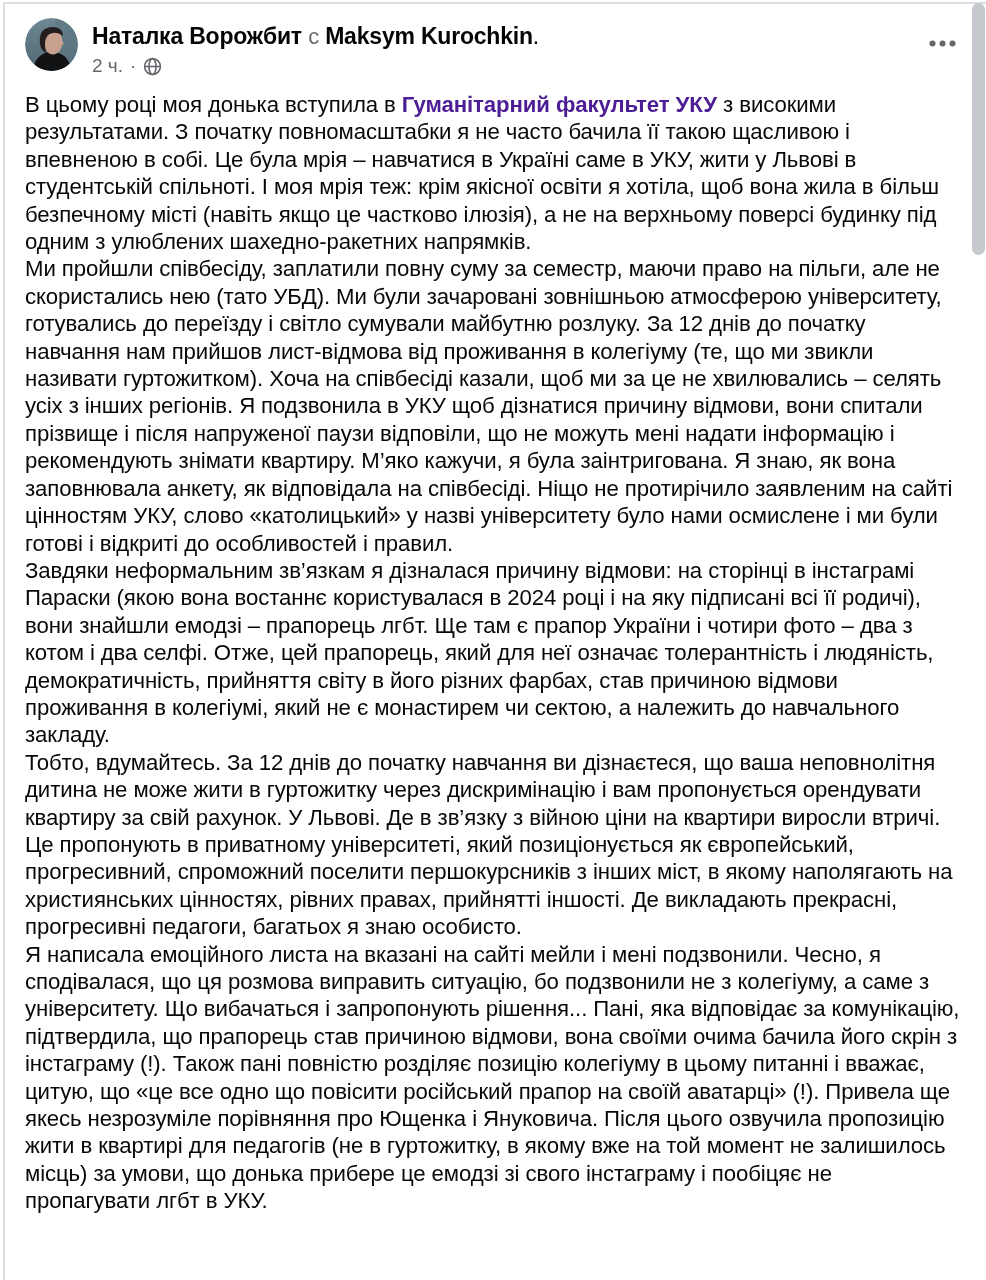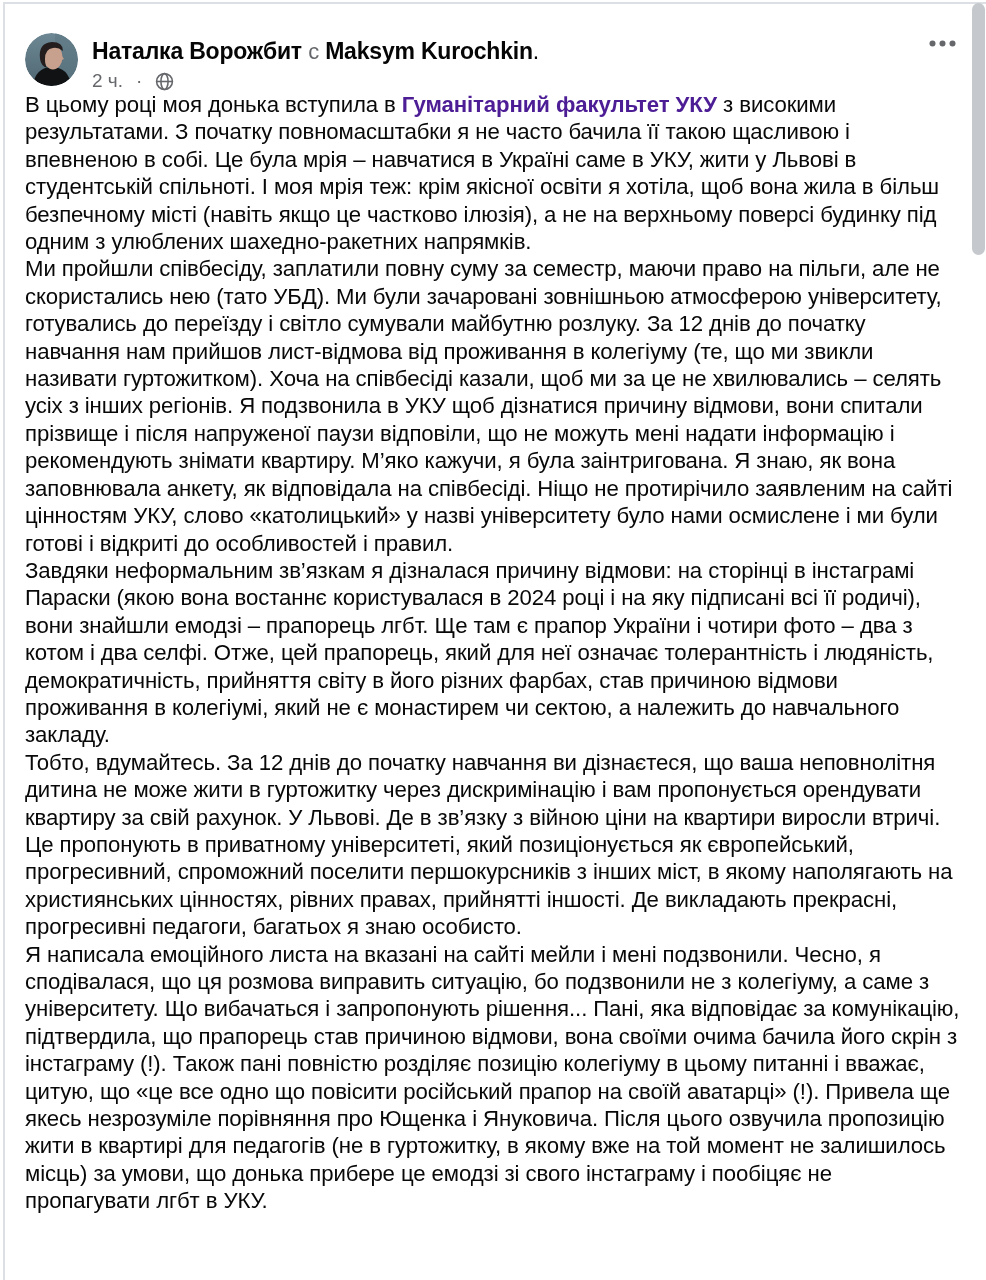--- a/index.html
+++ b/index.html
@@ -8,33 +8,33 @@
     width: 986px;
     height: 1280px;
     background: #ffffff;
     overflow: hidden;
     font-family: "Liberation Sans", sans-serif;
   }
   .page { position: absolute; inset: 0; background: #ffffff; }
   .border-top { position: absolute; top: 2px; left: 3px; right: 0; height: 2px; background: #dcdfe3; }
   .border-left { position: absolute; top: 2px; left: 3px; width: 2px; bottom: 0; background: #dcdfe3; }
 
-  .header { position: absolute; left: 25px; top: 33px; display: flex; align-items: flex-start; text-align: right; }
+  .header { position: absolute; left: 25px; top: 18px; display: flex; align-items: flex-start; text-align: right; }
   .avatar {
     width: 53px; height: 53px; border-radius: 50%;
     overflow: hidden; flex: 0 0 53px; margin-right: 14px;
     cursor: pointer;
   }
   .avatar svg { display: block; }
   .head-text { padding-top: 5px; }
   .name-line { font-size: 23px; line-height: 26px; color: #050505; font-weight: 700; letter-spacing: -0.2px; }
   .name-line .name { cursor: pointer; }
   .connector { font-weight: 400; color: #65676b; font-size: 22px; }
   .suffix { font-weight: 400; color: #050505; }
-  .meta-line { margin-top: 5px; display: flex; align-items: center; gap: 13px; font-size: 19px; color: #65676b; }
+  .meta-line { margin-top: 5px; display: flex; align-items: center; gap: 7px; font-size: 19px; color: #65676b; }
   .meta-line .ts { cursor: pointer; }
   .globe { display: inline-flex; align-items: center; }
 
   .menu-btn {
     position: absolute; right: 24px; top: 24px;
     width: 40px; height: 36px;
     background: none; border: none; cursor: pointer;
     display: flex; align-items: center; justify-content: center;
     padding: 0;
   }

